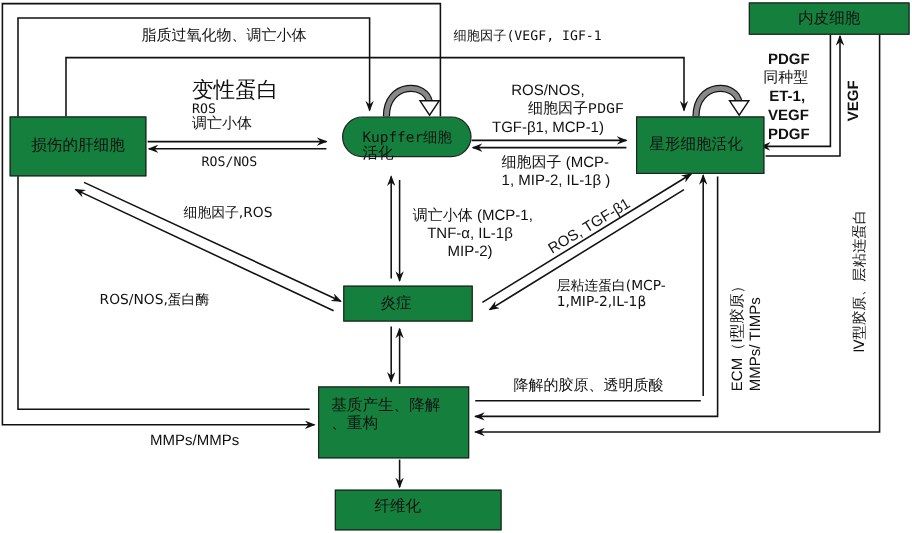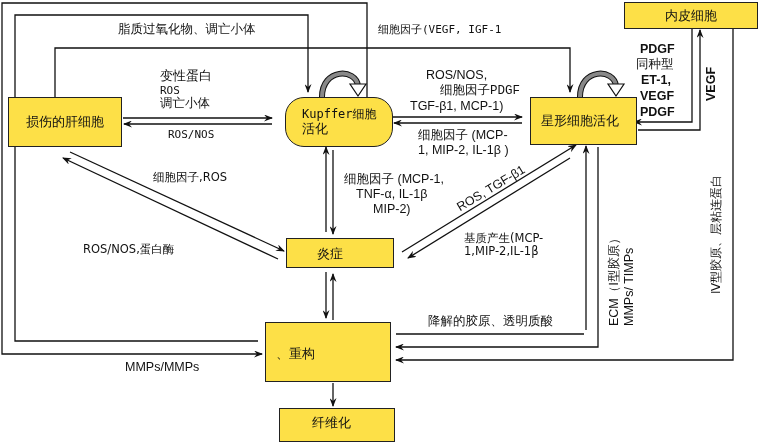--- a/index.html
+++ b/index.html
@@ -1,19 +1,19 @@
 <!DOCTYPE html>
 <html><head>
 <meta charset="utf-8">
 <style>
   html, body { margin:0; padding:0; background:#fff; }
   body { width:760px; height:444px; position:relative; overflow:hidden;
          font-family:"DejaVu Sans", sans-serif; color:#111; }
   svg#wires { position:absolute; left:0; top:0; width:760px; height:444px; }
-  .box { position:absolute; border:1.5px solid #222; background:#fde047; box-sizing:border-box;
+  .box { position:absolute; border:1.5px solid #222; background:#15803d; box-sizing:border-box;
          font-size:13px; line-height:15px; }
   .lbl { position:absolute; font-size:11.5px; line-height:14px; white-space:nowrap; }
   .lbl-sans { font-family:"Liberation Sans", sans-serif; font-size:12.5px; line-height:15px; }
   .mono { font-family:"DejaVu Sans Mono", monospace; font-size:11px; }
   .center { text-align:center; }
   .vert { position:absolute; transform-origin:left top; transform:rotate(-90deg); white-space:nowrap; }
 </style>
 </head>
 <body>
 
@@ -69,69 +69,70 @@
   <g>
     <path d="M580,97 C580,68 614,68 616,86" stroke="#111" stroke-width="6" fill="none"></path>
     <path d="M580,97 C580,68 614,68 616,86" stroke="#888" stroke-width="4" fill="none"></path>
     <path d="M608,84 L624,84 L616,96 Z" fill="#fff" stroke="#111" stroke-width="1.2"></path>
   </g>
 </svg>
 
 <div class="box" style="left:8px;top:97px;width:114px;height:50px;">
   <div style="position:absolute;left:17px;top:16px;">损伤的肝细胞</div>
 </div>
-<div class="box" style="left:285px;top:97px;width:108px;height:50px;border-radius:19px;">
+<div class="box" style="left:285px;top:97px;width:108px;height:34px;border-radius:19px;">
   <div class="mono" style="position:absolute;left:16px;top:9px;font-size:12px;">Kupffer细胞</div>
   <div style="position:absolute;left:16px;top:23px;">活化</div>
 </div>
 <div class="box" style="left:530px;top:97px;width:107px;height:48px;">
   <div style="position:absolute;left:10px;top:15px;">星形细胞活化</div>
 </div>
 <div class="box" style="left:624px;top:2px;width:134px;height:27px;">
   <div style="position:absolute;left:40px;top:5px;">内皮细胞</div>
 </div>
 <div class="box" style="left:286px;top:238px;width:108px;height:30px;">
   <div style="position:absolute;left:30px;top:7px;">炎症</div>
 </div>
 <div class="box" style="left:265px;top:322px;width:126px;height:60px;">
+  <div style="position:absolute;left:10px;top:8px;">基质产生、降解</div>
   <div style="position:absolute;left:10px;top:23px;">、重构</div>
 </div>
-<div class="box" style="left:279px;top:408px;width:116px;height:34px;">
+<div class="box" style="left:279px;top:408px;width:139px;height:34px;">
   <div style="position:absolute;left:32px;top:6px;">纤维化</div>
 </div>
 
 <div class="lbl" style="left:118px;top:22px;font-size:12.5px;">脂质过氧化物、调亡小体</div>
 <div class="lbl mono" style="left:378px;top:23px;">细胞因子(VEGF, IGF-1</div>
 
-<div class="lbl" style="left:160px;top:69px;font-size:13px;">变性蛋白</div>
+<div class="lbl" style="left:160px;top:69px;font-size:18px;">变性蛋白</div>
 <div class="lbl mono" style="left:160px;top:84px;">ROS</div>
 <div class="lbl" style="left:160px;top:96px;font-size:12.5px;">调亡小体</div>
 <div class="lbl mono" style="left:168px;top:128px;">ROS/NOS</div>
 
 <div class="lbl lbl-sans center" style="left:426px;top:68px;">ROS/NOS,</div>
 <div class="lbl lbl-sans" style="left:440px;top:84px;font-family:Liberation Mono, monospace;">细胞因子PDGF</div>
 <div class="lbl lbl-sans" style="left:410px;top:99px;">TGF-β1, MCP-1)</div>
 <div class="lbl lbl-sans" style="left:418px;top:128px;">细胞因子  (MCP-</div>
 <div class="lbl lbl-sans" style="left:418px;top:143px;">1, MIP-2, IL-1β )</div>
 
 <div class="lbl lbl-sans" style="left:640px;top:42px;font-weight:bold;">PDGF</div>
 <div class="lbl" style="left:636px;top:57px;font-size:12.5px;">同种型</div>
 <div class="lbl lbl-sans" style="left:641px;top:73px;font-weight:bold;">ET-1,</div>
 <div class="lbl lbl-sans" style="left:640px;top:89px;font-weight:bold;">VEGF</div>
 <div class="lbl lbl-sans" style="left:640px;top:105px;font-weight:bold;">PDGF</div>
 <div class="vert lbl-sans" style="left:704px;top:101px;font-weight:bold;font-size:12.5px;">VEGF</div>
 
 <div class="lbl" style="left:153px;top:170px;">细胞因子,ROS</div>
 <div class="lbl" style="left:83px;top:219px;margin-top:23px;">ROS/NOS,蛋白酶</div>
 
-<div class="lbl lbl-sans" style="left:344px;top:172px;">细胞因子 (MCP-1,</div>
+<div class="lbl lbl-sans" style="left:344px;top:172px;">调亡小体 (MCP-1,</div>
 <div class="lbl lbl-sans" style="left:356px;top:187px;">TNF-α, IL-1β</div>
 <div class="lbl lbl-sans" style="left:373px;top:202px;">MIP-2)</div>
 
 <div class="lbl lbl-sans" style="left:462px;top:200px;transform:rotate(-31deg);transform-origin:left bottom;">ROS, TGF-β1</div>
-<div class="lbl" style="left:464px;top:231px;">基质产生(MCP-</div>
+<div class="lbl" style="left:464px;top:231px;">层粘连蛋白(MCP-</div>
 <div class="lbl" style="left:464px;top:244px;">1,MIP-2,IL-1β</div>
 
 <div class="lbl" style="left:428px;top:314px;font-size:12.5px;">降解的胶原、透明质酸</div>
 <div class="vert lbl-sans" style="left:607px;top:326px;font-size:12.5px;">ECM（Ⅰ型胶原）</div>
 <div class="vert lbl-sans" style="left:622px;top:326px;font-size:12.5px;">MMPs/ TIMPs</div>
 <div class="vert" style="left:708px;top:294px;font-size:12px;">Ⅳ型胶原、层粘连蛋白</div>
 <div class="lbl lbl-sans" style="left:125px;top:360px;">MMPs/MMPs</div>
 
 </body></html>

